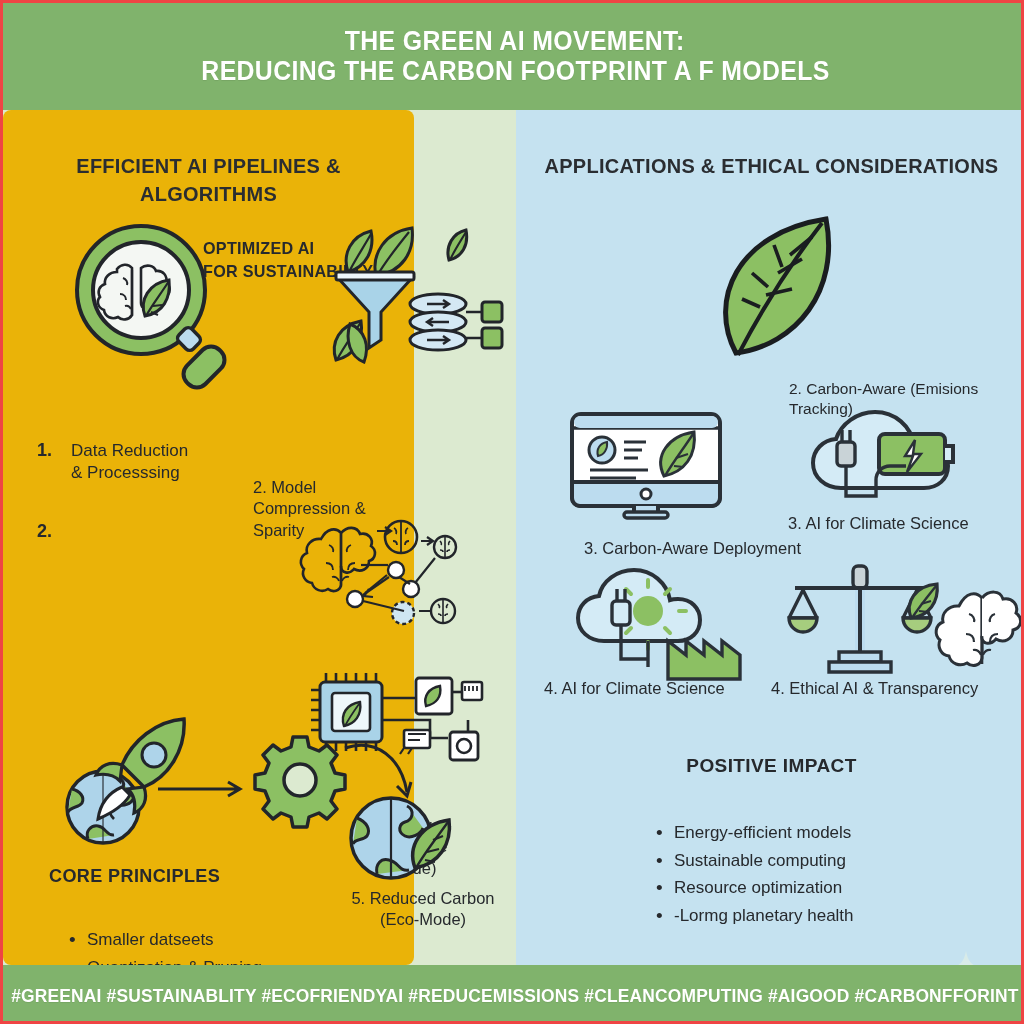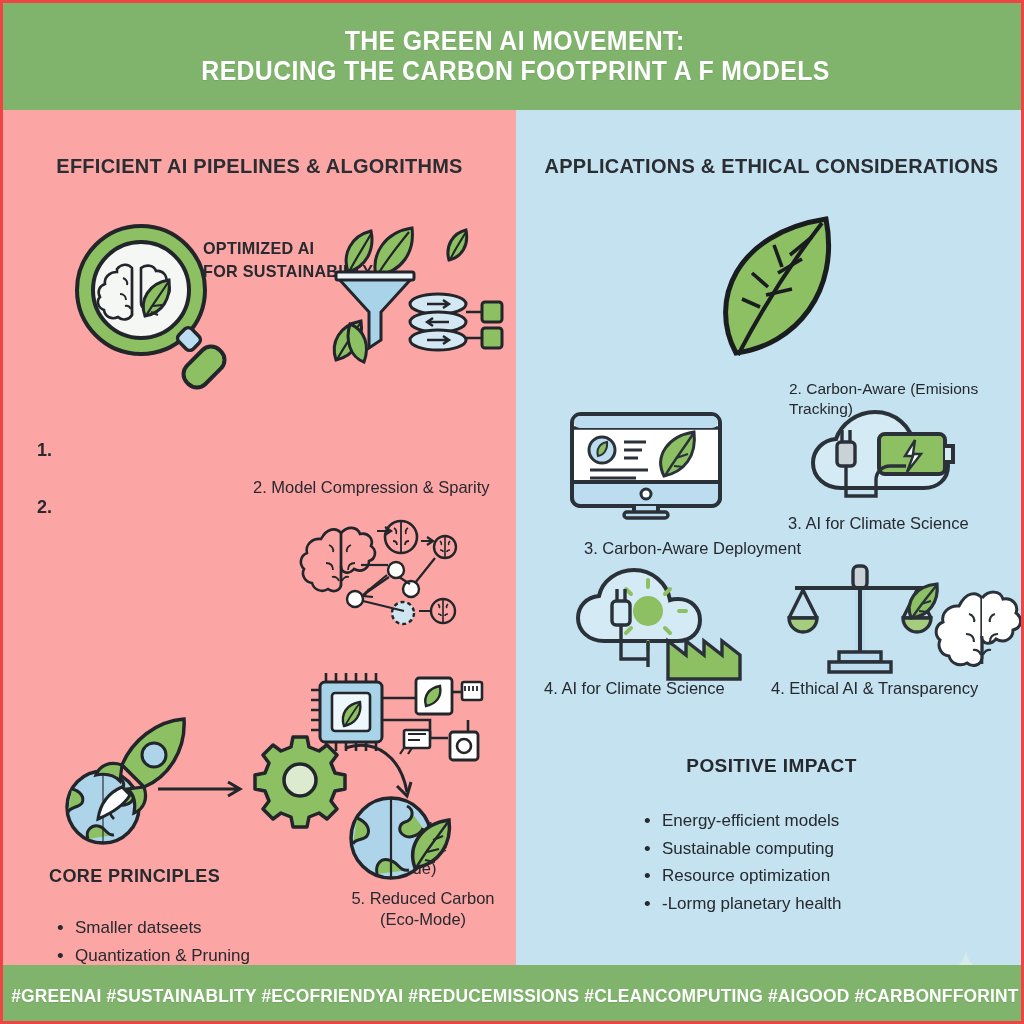--- a/index.html
+++ b/index.html
@@ -37,21 +37,21 @@
   .header-line.l1{font-size:27px;}
   .header-line.l2{font-size:27px;}
 
   
   .cols{
     position:absolute;left:0;top:107px;width:1024px;height:855px;
   }
   .col{
     position:absolute;top:0;height:855px;box-sizing:border-box;
   }
-  .col-left{left:0;width:513px;background:#fca5a5;}
+  .col-left{left:0;width:411px;background:#eab308;border-radius:8px;}
   .col-right{left:513px;width:511px;background:#c5e2f0;}
 
   .col-title{
     position:absolute;left:0;width:100%;
     text-align:center;
     font-size:21px;font-weight:bold;color:#2a2d31;
     letter-spacing:.3px;line-height:1.32;
     transform:scaleX(.95);
   }
   .col-left .col-title{top:42px;}
@@ -75,21 +75,21 @@
   .numitem .t{font-size:17px;color:#26292d;line-height:1.32;white-space:pre-line;}
 
   
   .subhead{
     position:absolute;
     font-size:19px;font-weight:bold;color:#26292d;letter-spacing:.4px;
     transform:scaleX(.95);transform-origin:left center;
   }
   .subhead.c{transform:none;}
 
-  .bullets{position:absolute;margin:4px;padding:0;list-style:none;}
+  .bullets{position:absolute;margin:16px;padding:0;list-style:none;}
   .bullets li{
     font-size:17px;color:#26292d;line-height:1.62;
     padding-left:20px;position:relative;white-space:nowrap;
   }
   .bullets li:before{
     content:"\2022";position:absolute;left:2px;top:-1px;font-size:19px;color:#26292d;
   }
 
   
   .footer{
@@ -205,20 +205,22 @@
           <path d="M84 16h12M92 12l6 4-6 4" stroke="#22252a" stroke-width="2.2" fill="none"></path>
           <path d="M128 26h10M134 22l6 4-6 4" stroke="#22252a" stroke-width="2.2" fill="none"></path>
           <path d="M94 60l-22 18M76 74l-5 7 9 1" stroke="#22252a" stroke-width="2.2" fill="none"></path>
         </svg>
       </div>
 
 
       <div class="numlist">
         <div class="numitem">
           <span class="n">1.</span>
+          <span class="t">Data Reduction
+&amp; Processsing</span>
         </div>
         <div class="numitem">
           <span class="n">2.</span>
         </div>
       </div>
 
       <div class="ico" style="left:305px;top:560px;">
         <svg width="175" height="100" viewBox="0 0 175 100">
           <g stroke="#22252a" stroke-width="2.6" fill="none">
             <path d="M18 12v-9M28 12v-9M38 12v-9M48 12v-9M58 12v-9M68 12v-9"></path>

